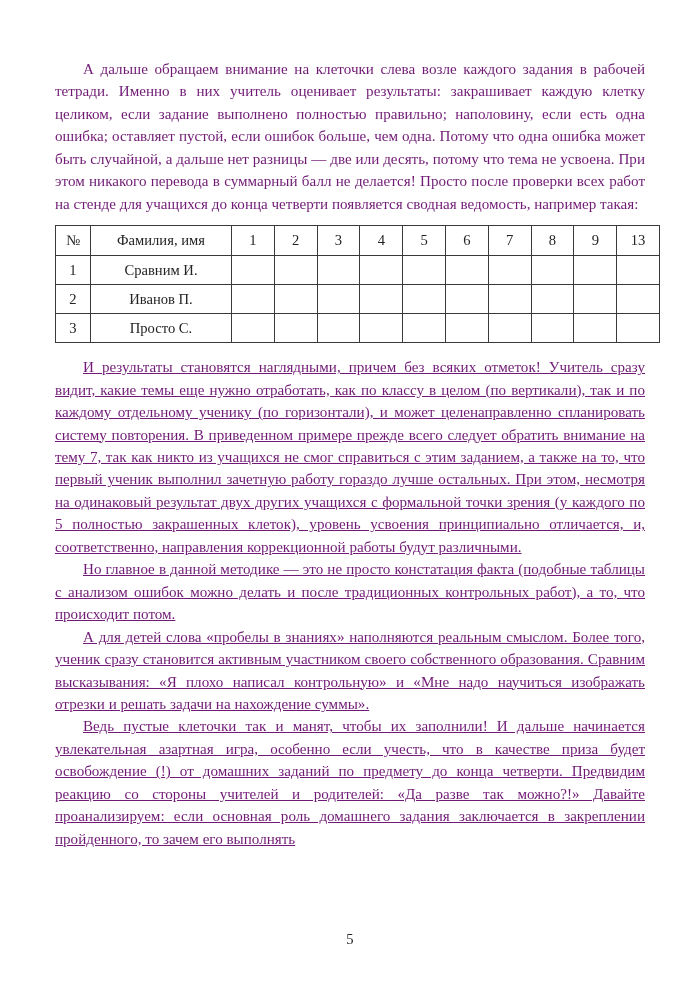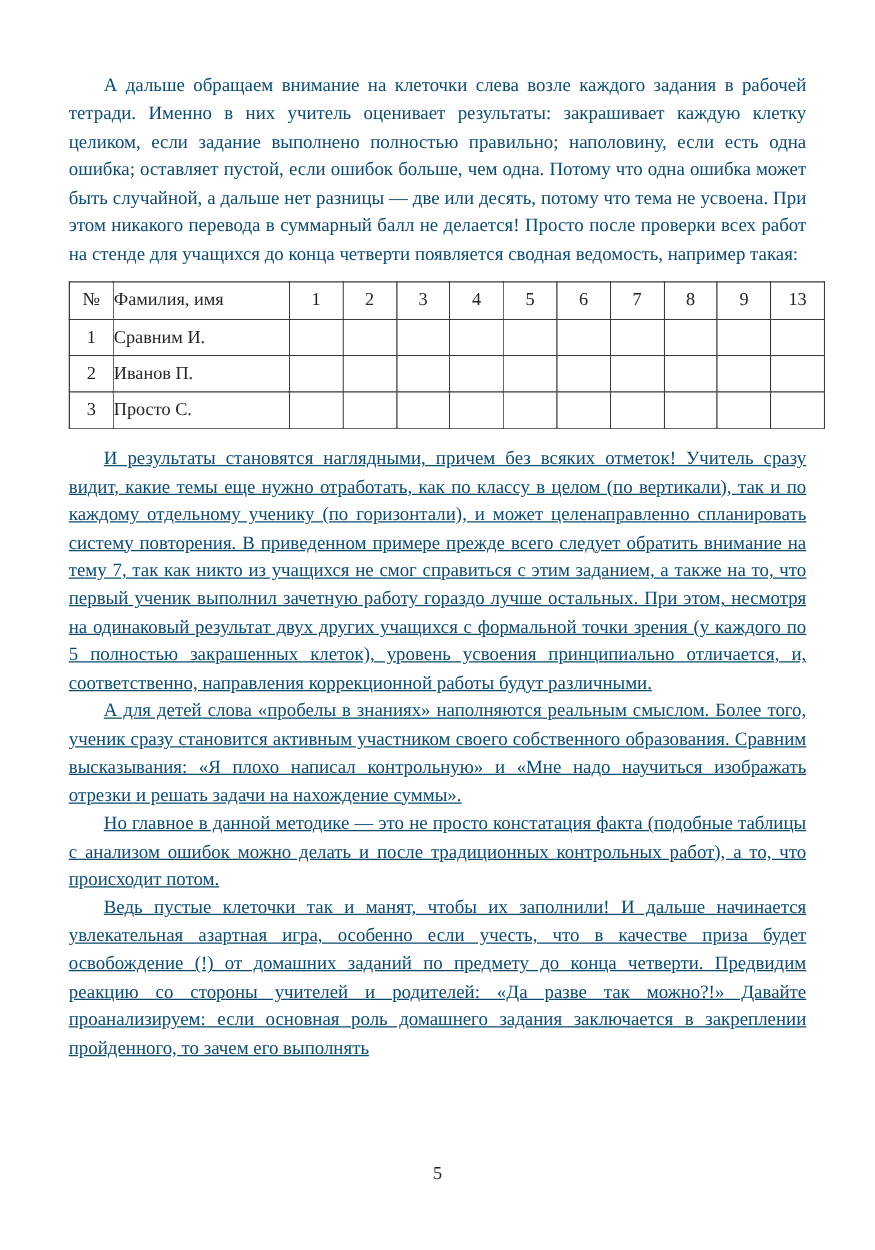--- a/index.html
+++ b/index.html
@@ -20,21 +20,21 @@
     height: 1000px;
     box-sizing: border-box;
     padding: 58px 55px 0 55px;
   }
   .body-text {
     font-size: 15.1px;
     line-height: 22.45px;
     text-align: justify;
     text-justify: inter-word;
     hyphens: manual;
-    color: #0c4a6e;
+    color: #701a75;
   }
   .para {
     margin: 0;
     text-indent: 28px;
   }
   .block-before-table {
     margin-bottom: 10px;
   }
   .block-after-table {
     margin-top: 13px;
@@ -60,21 +60,21 @@
     vertical-align: middle;
     background: #ffffff;
     position: relative;
   }
   td.col-num {
     width: 34px;
     text-align: center;
   }
   td.col-name {
     width: 140px;
-    text-align: left;
+    text-align: center;
     padding-left: 8px;
     white-space: nowrap;
   }
   td.col-task {
     width: 41.8px;
     text-align: center;
   }
   tr.head-row td {
     height: 29px;
   }
@@ -178,20 +178,20 @@
           <td class="col-task cell-half"></td>
           <td class="col-task cell-half"></td>
           <td class="col-task cell-half"></td>
         </tr>
       </tbody>
     </table>
   </div>
 
   <div class="body-text block-after-table">
     <p class="para">И результаты становятся наглядными, причем без всяких отметок! Учитель сразу видит, какие темы еще нужно отработать, как по классу в целом (по вертикали), так и по каждому отдельному ученику (по горизонтали), и может целенаправленно спланировать систему повторения. В приведенном примере прежде всего следует обратить внимание на тему 7, так как никто из учащихся не смог справиться с этим заданием, а также на то, что первый ученик выполнил зачетную работу гораздо лучше остальных. При этом, несмотря на одинаковый результат двух других учащихся с формальной точки зрения (у каждого по 5 полностью закрашенных клеток), уровень усвоения принципиально отличается, и, соответственно, направления коррекционной работы будут различными.</p>
+    <p class="para">Но главное в данной методике — это не просто констатация факта (подобные таблицы с анализом ошибок можно делать и после традиционных контрольных работ), а то, что происходит потом.</p>
     <p class="para">А для детей слова «пробелы в знаниях» наполняются реальным смыслом. Более того, ученик сразу становится активным участником своего собственного образования. Сравним высказывания: «Я плохо написал контрольную» и «Мне надо научиться изображать отрезки и решать задачи на нахождение суммы».</p>
-    <p class="para">Но главное в данной методике — это не просто констатация факта (подобные таблицы с анализом ошибок можно делать и после традиционных контрольных работ), а то, что происходит потом.</p>
     <p class="para">Ведь пустые клеточки так и манят, чтобы их заполнили! И дальше начинается увлекательная азартная игра, особенно если учесть, что в качестве приза будет освобождение (!) от домашних заданий по предмету до конца четверти. Предвидим реакцию со стороны учителей и родителей: «Да разве так можно?!» Давайте проанализируем: если основная роль домашнего задания заключается в закреплении пройденного, то зачем его выполнять</p>
   </div>
 
   <div class="page-number">5</div>
 
 </div>
 
 </body></html>

